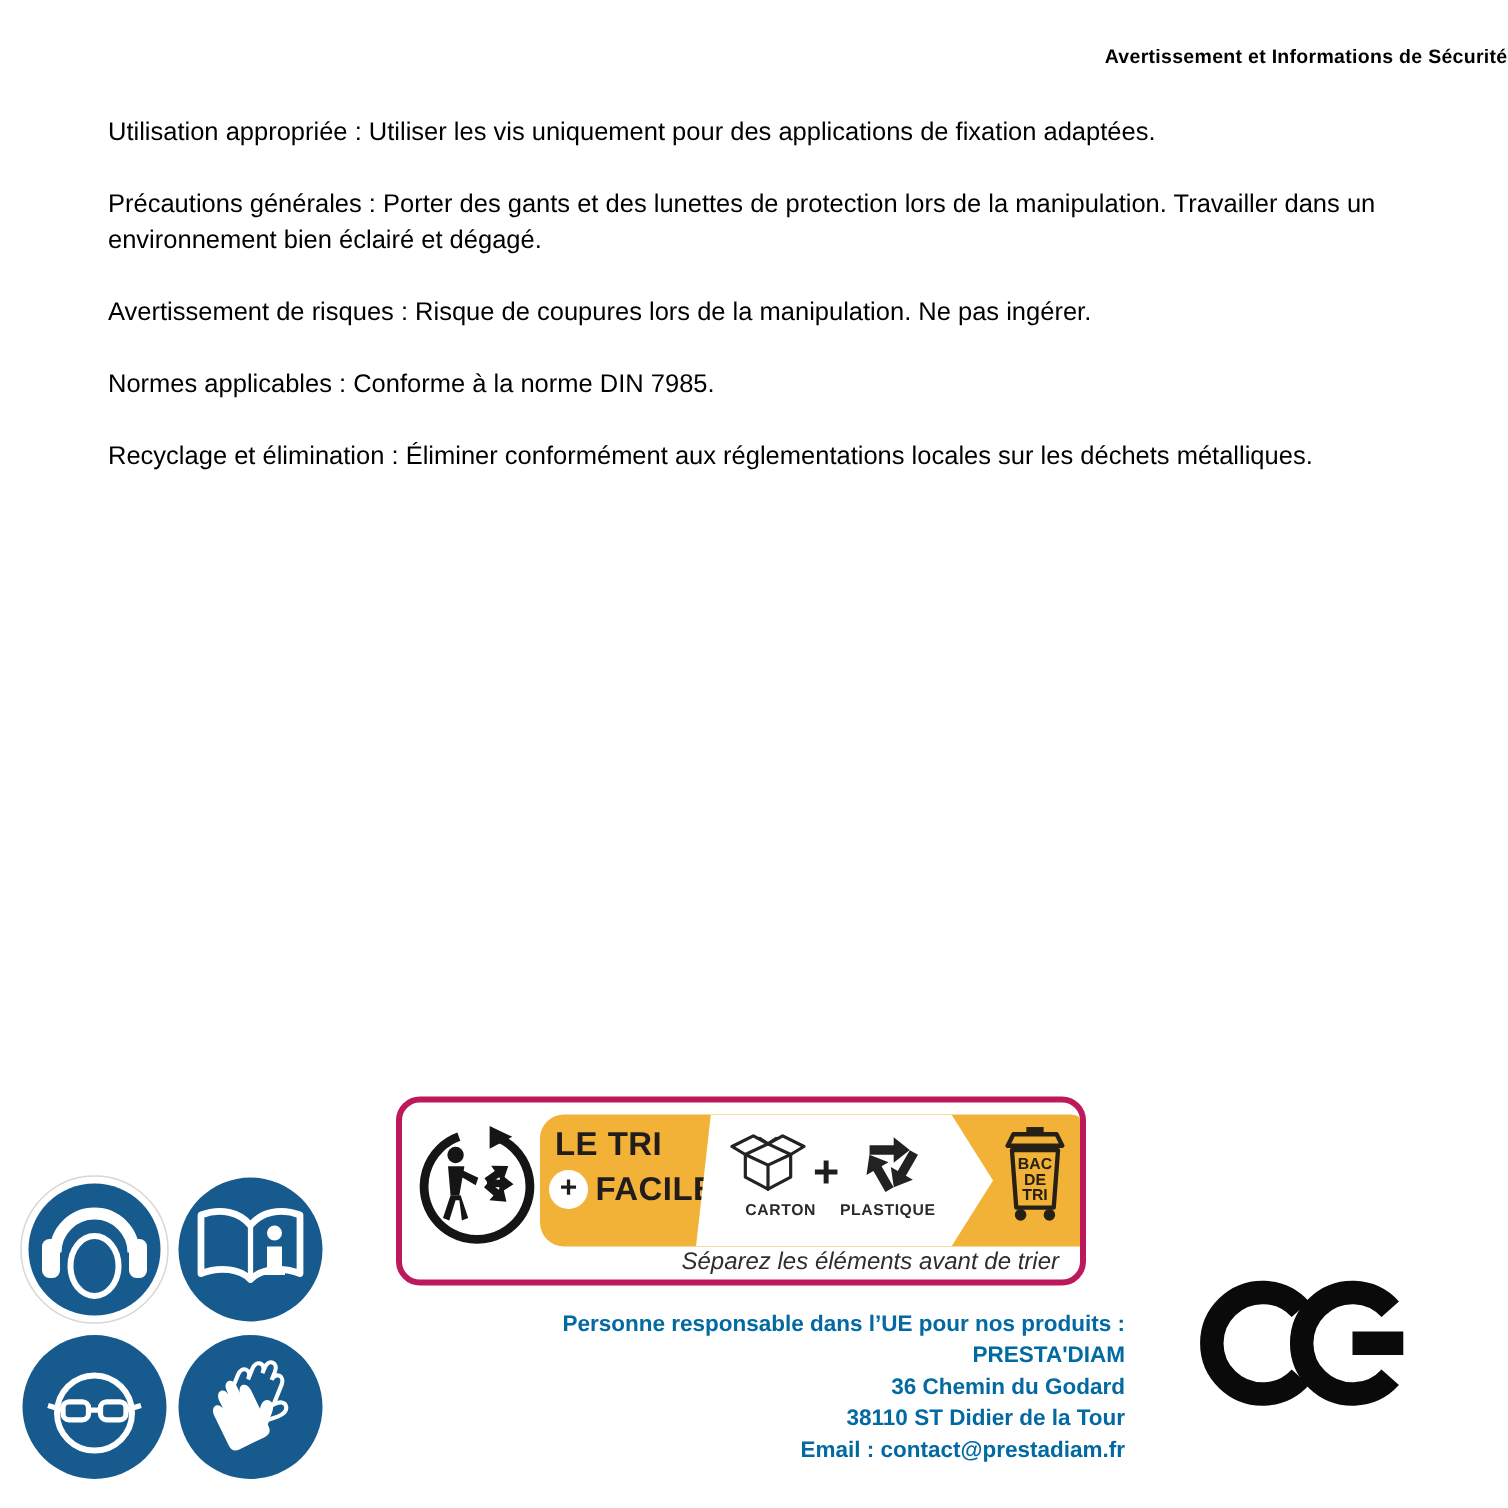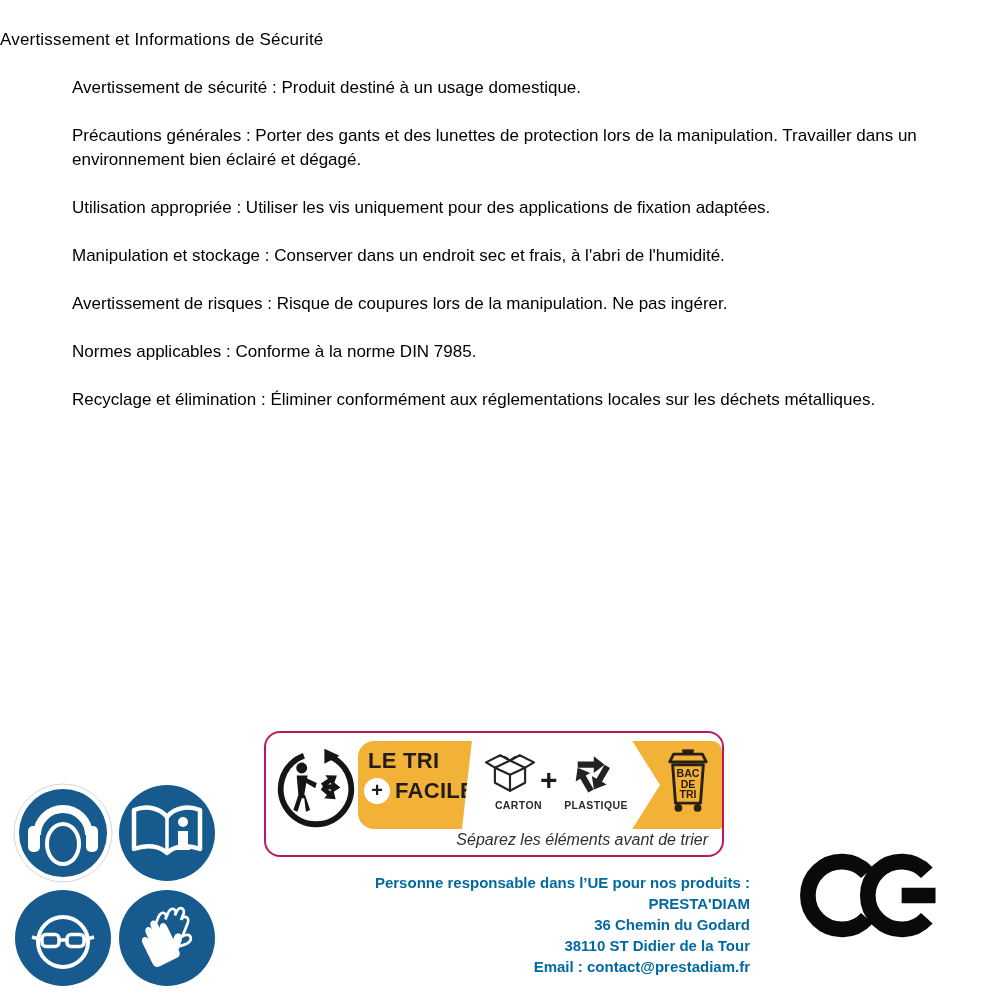--- a/index.html
+++ b/index.html
@@ -3,73 +3,71 @@
 <meta charset="utf-8">
 <style>
   * { margin:0; padding:0; box-sizing:border-box; }
   html,body { background:#fff; }
   .page {
     position:relative; width:1005px; height:1005px; background:#fff;
     font-family:"Liberation Sans", sans-serif; color:#000; overflow:hidden;
   }
   .title {
     position:absolute; top:30px; left:0; width:100%;
-    text-align:left; font-size:17px; font-weight:400; letter-spacing:0.2px;
+    text-align:right; font-size:13px; font-weight:700; letter-spacing:0.2px;
   }
   .doc-body { position:absolute; left:72px; top:76px; width:880px; }
   .doc-body p { font-size:17px; line-height:24px; margin:0 0 24px 0; }
 
   .icon-grid {
     position:absolute; left:13px; top:783px;
     display:grid; grid-template-columns:100px 100px; grid-auto-rows:100px; gap:5px 4px;
   }
   .icon-grid svg { display:block; }
 
   .fr-label { position:absolute; left:272px; top:744px; font-size:14px; font-weight:700; color:#1c1c1c; }
 
   .infotri {
     position:absolute; left:264px; top:731px; width:460px; height:126px;
-    background:#fff; border:2px solid #be185d; border-radius:16px; overflow:hidden;
+    background:#fff; border:4px solid #be185d; border-radius:16px; overflow:hidden;
   }
   .triman { position:absolute; left:8px; top:12px; }
   .yellow-band { position:absolute; left:92px; top:8px; width:364px; height:88px;
     background:#F2B237; border-radius:16px 10px 2px 16px; }
   .letri { position:absolute; left:102px; top:15px; font-size:22px; font-weight:700; color:#221d1d; letter-spacing:0.3px; }
   .plus-circle { position:absolute; left:98px; top:45px; width:26px; height:26px; border-radius:50%;
     background:#fff; color:#221d1d; font-size:20px; font-weight:700; text-align:center; line-height:25px; }
   .facile { position:absolute; left:129px; top:45px; font-size:22px; font-weight:700; color:#221d1d; letter-spacing:0.3px; }
   .white-arrow { position:absolute; left:196px; top:8px; width:198px; height:88px; background:#fff;
     clip-path:polygon(5% 0, 86% 0, 100% 50%, 86% 100%, 0% 100%); }
   .mat-carton-icon { position:absolute; left:18px; top:8px; }
   .mat-label { position:absolute; font-size:10.5px; font-weight:700; color:#2a2a2a; letter-spacing:0.4px; }
   .carton-label { left:16px; top:58px; width:64px; text-align:right; }
-  .plastique-label { left:96px; top:58px; width:76px; text-align:center; }
+  .plastique-label { left:96px; top:58px; width:76px; }
   .mat-plus { position:absolute; left:78px; top:22px; font-size:30px; font-weight:700; color:#1d1d1d; }
   .mat-recycle-icon { position:absolute; left:104px; top:8px; }
   .bin { position:absolute; left:398px; top:11px; }
   .tagline { position:absolute; right:14px; top:98px; font-style:italic; font-size:16px; color:#2e2e2e; }
 
   .responsible {
     position:absolute; left:250px; top:872px; width:500px; text-align:right;
     font-size:15px; font-weight:700; line-height:21px; color:#0369a1;
   }
   .ce-mark { position:absolute; left:800px; top:846px; }
 </style>
 </head>
 <body>
 
 <div class="page">
 
   <div class="title">Avertissement et Informations de Sécurité</div>
 
   <div class="doc-body">
-    <p>Avertissement de sécurité : Produit destiné à un usage domestique.</p>
+    <p>Utilisation appropriée : Utiliser les vis uniquement pour des applications de fixation adaptées.</p>
     <p>Précautions générales : Porter des gants et des lunettes de protection lors de la manipulation. Travailler dans un environnement bien éclairé et dégagé.</p>
-    <p>Utilisation appropriée : Utiliser les vis uniquement pour des applications de fixation adaptées.</p>
-    <p>Manipulation et stockage : Conserver dans un endroit sec et frais, à l'abri de l'humidité.</p>
     <p>Avertissement de risques : Risque de coupures lors de la manipulation. Ne pas ingérer.</p>
     <p>Normes applicables : Conforme à la norme DIN 7985.</p>
     <p>Recyclage et élimination : Éliminer conformément aux réglementations locales sur les déchets métalliques.</p>
   </div>
 
   <div class="icon-grid">
     <svg width="100" height="100" viewBox="0 0 100 100">
       <circle cx="50" cy="50" r="49" fill="#fff" stroke="#d7d7d7" stroke-width="1"></circle>
       <circle cx="50" cy="50" r="44" fill="#175A8E"></circle>
       <path d="M24 52 A26 26 0 1 1 76 52" fill="none" stroke="#fff" stroke-width="8"></path>

